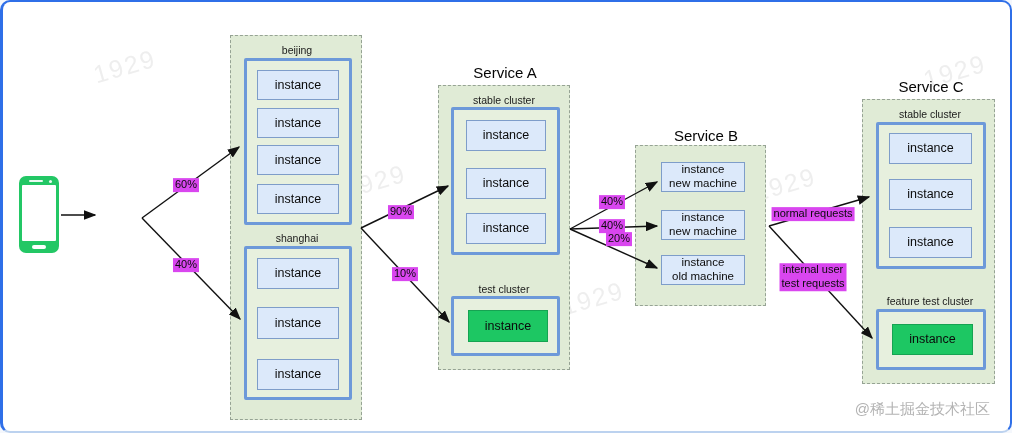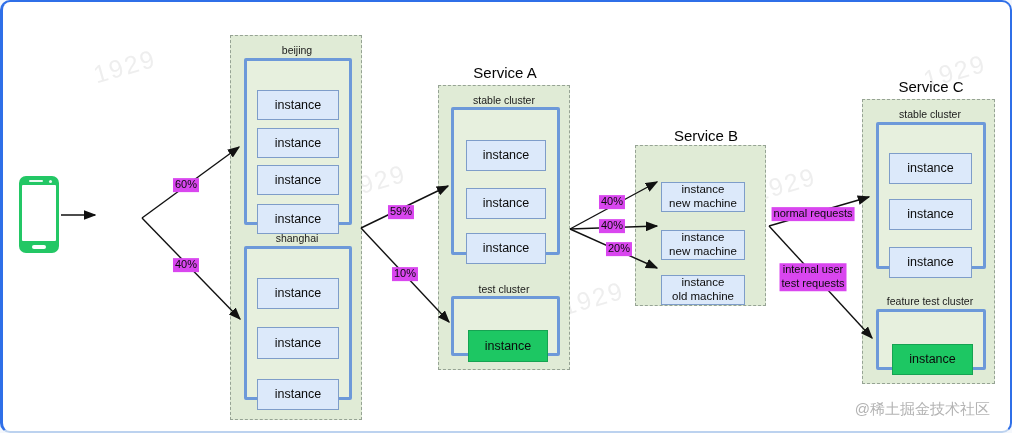--- a/index.html
+++ b/index.html
@@ -8,21 +8,21 @@
     position:relative;width:1012px;height:433px;background:#ffffff;
     border:2px solid #2f6fe8;border-left-width:3px;border-bottom-color:#bcd2ef;
     border-radius:10px;overflow:hidden;
     font-family:"Liberation Sans","DejaVu Sans",sans-serif;color:#111;
   }
   .dashed-group{position:absolute;background:#e0ebd6;border:1px dashed #96a394;z-index:1;}
   .cluster{position:absolute;background:#e7f0de;border:3px solid #6d99d9;border-radius:2px;z-index:2;}
   .inst{
     position:absolute;background:#dce9fa;border:1px solid #7e9dc9;z-index:3;
     display:flex;align-items:center;justify-content:center;
-    font-size:12.5px;color:#0b0b0b;text-align:center;line-height:1.2;white-space:pre-line;margin-top:20px;
+    font-size:12.5px;color:#0b0b0b;text-align:center;line-height:1.2;white-space:pre-line;
   }
   .inst.green{background:#1dc763;border-color:#16a352;}
   .inst.two-line{font-size:11.5px;}
   .group-title{position:absolute;font-size:15px;color:#050505;text-align:center;transform:translateX(-50%);white-space:nowrap;z-index:4;}
   .group-title.big{font-size:16px;}
   .cluster-label{position:absolute;font-size:10.5px;color:#1a1a1a;text-align:center;transform:translateX(-50%);white-space:nowrap;z-index:4;}
   .edge-label{
     position:absolute;font-size:11px;color:#0b0b0b;background:#d946ef;padding:0 2px;
     transform:translate(-50%,-50%);text-align:center;white-space:pre-line;line-height:1.25;z-index:6;
   }
@@ -129,23 +129,23 @@
       <line x1="567" y1="227" x2="654" y2="180" marker-end="url(#ah)"></line>
       <line x1="567" y1="227" x2="654" y2="224" marker-end="url(#ah)"></line>
       <line x1="567" y1="227" x2="654" y2="266" marker-end="url(#ah)"></line>
       <line x1="766" y1="224" x2="866" y2="195" marker-end="url(#ah)"></line>
       <line x1="766" y1="224" x2="869" y2="336" marker-end="url(#ah)"></line>
     </g>
   </svg>
 
   <span class="edge-label" style="left:183px;top:183px">60%</span>
   <span class="edge-label" style="left:183px;top:263px">40%</span>
-  <span class="edge-label" style="left:398px;top:210px">59%</span>
+  <span class="edge-label" style="left:398px;top:210px">90%</span>
   <span class="edge-label" style="left:402px;top:272px">10%</span>
   <span class="edge-label" style="left:609px;top:200px">40%</span>
   <span class="edge-label" style="left:609px;top:224px">40%</span>
-  <span class="edge-label" style="left:616px;top:247px">20%</span>
+  <span class="edge-label" style="left:616px;top:237px">20%</span>
   <span class="edge-label" style="left:810px;top:212px">normal requests</span>
   <span class="edge-label" style="left:810px;top:275px">internal user
 test requests</span>
 
   <span class="credit">@稀土掘金技术社区</span>
 </div>
 
 </body></html>

